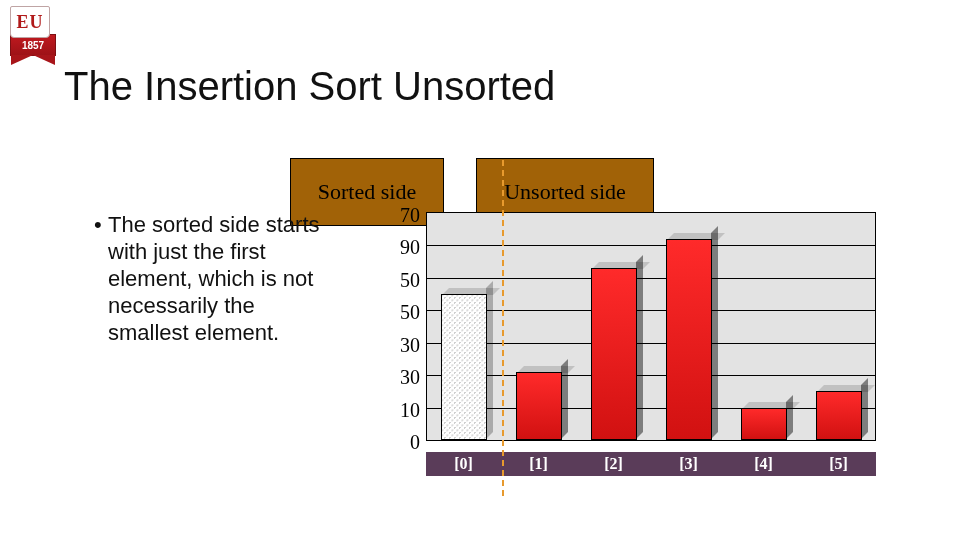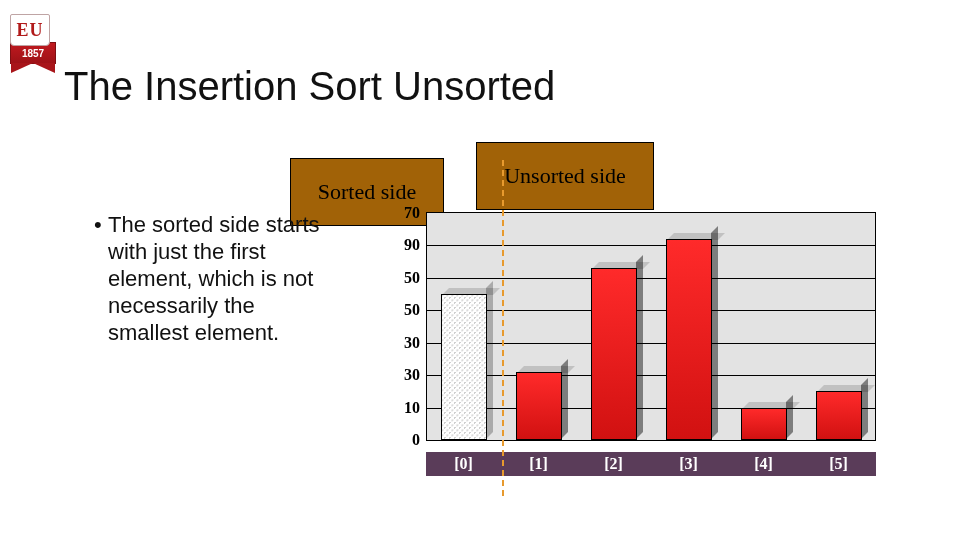--- a/index.html
+++ b/index.html
@@ -24,21 +24,20 @@
     width: 38px;
     height: 30px;
     background: #ffffff;
     border: 1px solid #bfa4a4;
     border-radius: 2px 2px 4px 4px;
     display: flex;
     align-items: center;
     justify-content: center;
     position: relative;
     z-index: 2;
-    margin-top: 8px;
   }
   .logo .shield span {
     font-weight: 800;
     font-size: 18px;
     font-family: Georgia, "Times New Roman", serif;
     color: #b11a1a;
     letter-spacing: 1px;
   }
   .logo .flag {
     width: 44px;
@@ -132,22 +131,22 @@
     width: 100%;
     height: 1px;
     background: #000;
   }
 
   .tick-label {
     position: absolute;
     width: 60px;
     text-align: right;
     font-family: "Times New Roman", serif;
-    font-weight: 700;
-    font-size: 16px;
+    font-weight: 400;
+    font-size: 20px;
     color: #000;
   }
 
   
   .bars {
     position: absolute;
     left: 66px;
     top: 0;
     width: 450px;
     height: 229px;
@@ -234,21 +233,21 @@
     <span>EU</span>
   </div>
   <div class="flag">
     <span>1857</span>
   </div>
 </div>
 
 <div class="slide-title">The Insertion Sort Unsorted</div>
 
 <div class="legend-box" style="left:290px; top:158px; width:136px; height:30px;">Sorted side</div>
-<div class="legend-box" style="left:476px; top:142px; width:160px; height:30px;">Unsorted side</div>
+<div class="legend-box" style="left:476px; top:158px; width:160px; height:30px;">Unsorted side</div>
 
 <div class="body-text">
   <span class="bullet">•</span>
   <span>The sorted side starts with just the first element, which is not necessarily the smallest element.</span>
 </div>
 
 <div class="chart">
 
   <div class="tick-label" style="left:0; top:-8px;">70</div>
   <div class="tick-label" style="left:0; top:24px;">90</div>

